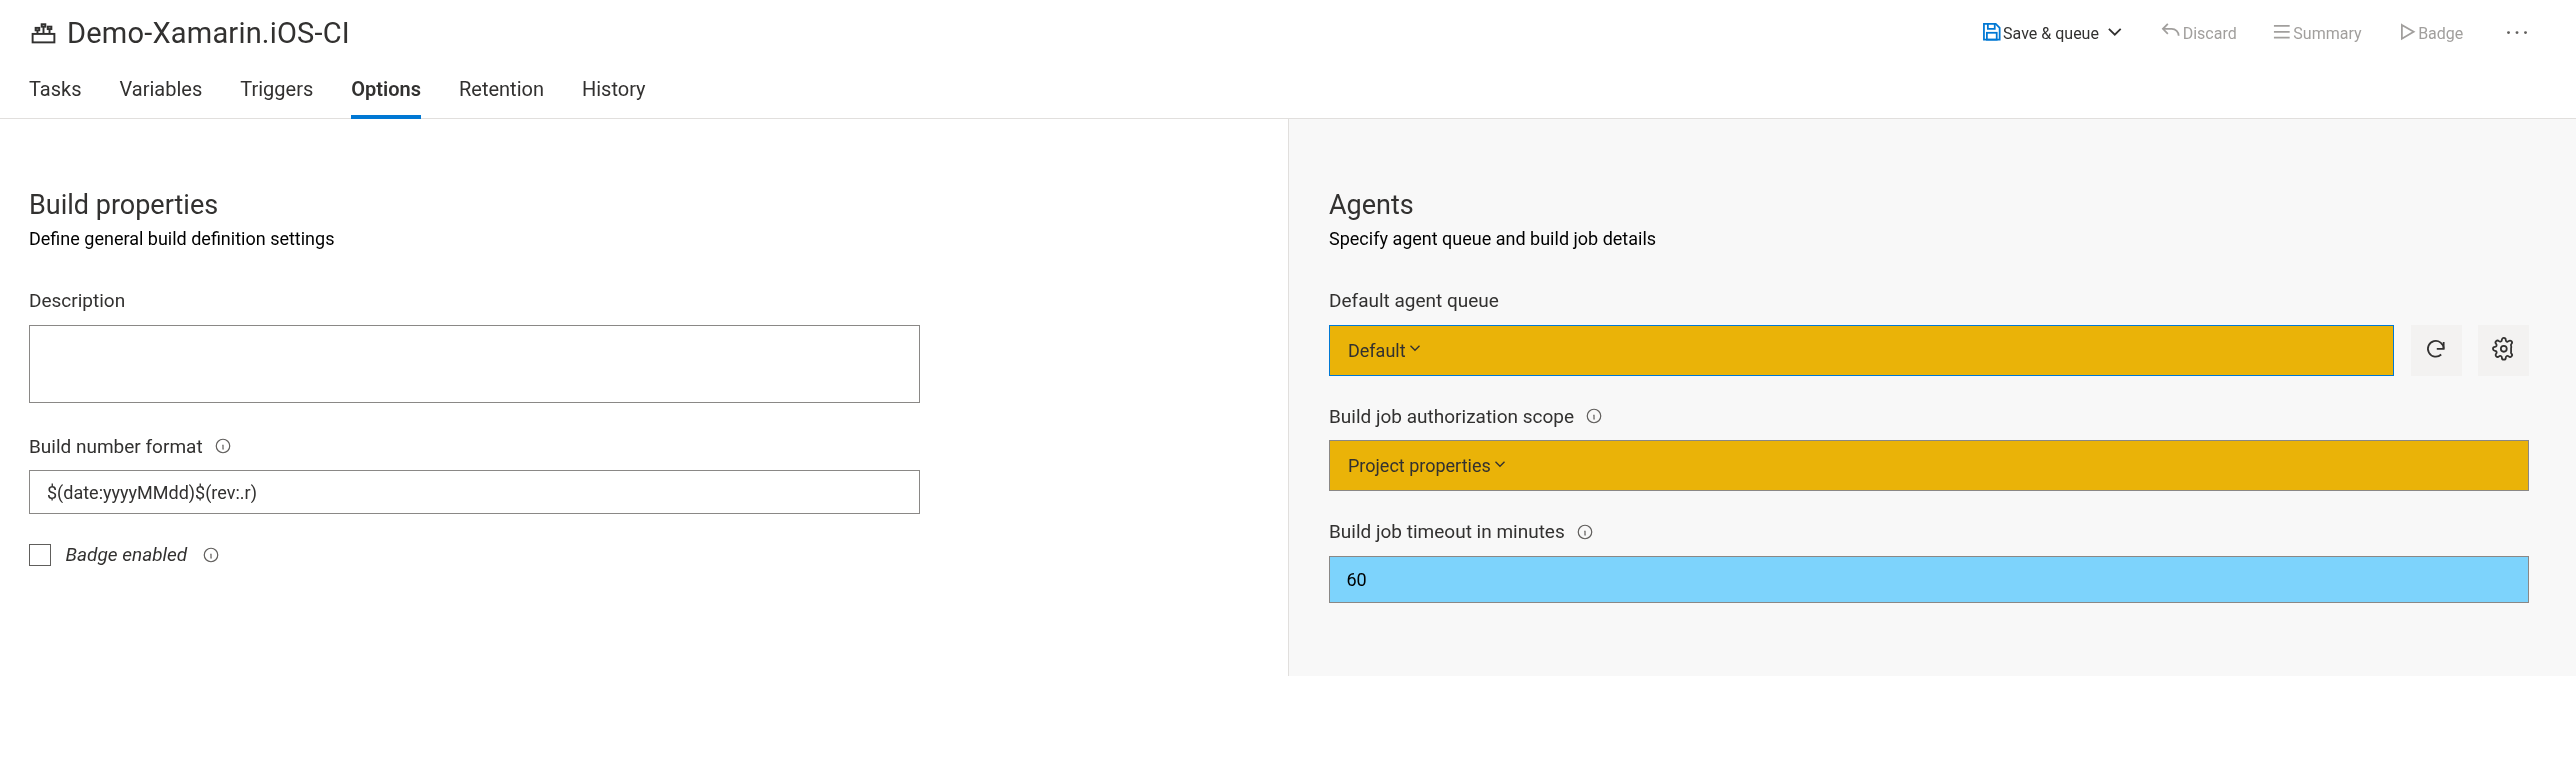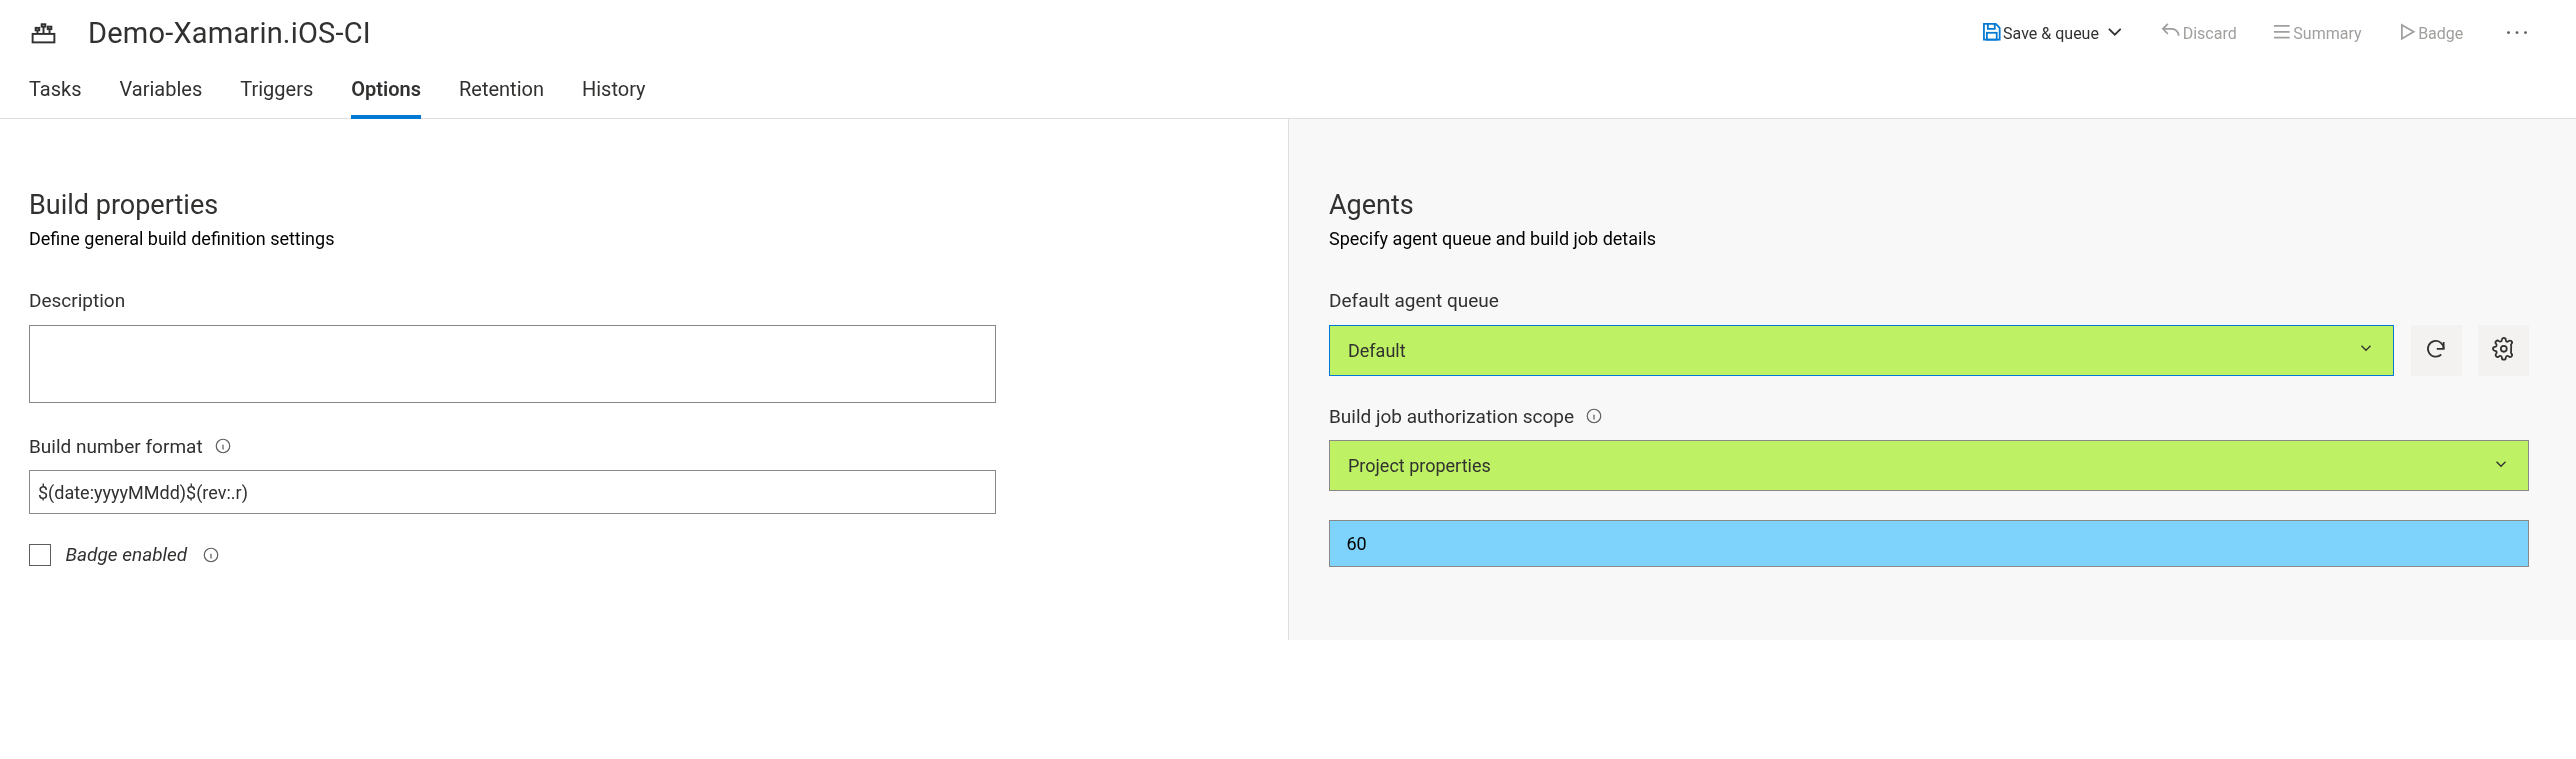--- a/index.html
+++ b/index.html
@@ -1,21 +1,21 @@
 <!DOCTYPE html>
 <html style="font-size:14.5px"><head>
   <meta charset="utf-8">
   <style>
     * { margin:0; padding:0; box-sizing:border-box; font-family:"Segoe UI",-apple-system,BlinkMacSystemFont,Roboto,sans-serif; }
     body { background:#fff; color:#323130; font-size:12.7px; }
     .wrap { width:2576px; }
 
     
     .hdr { display:flex; align-items:center; padding:16.4px 29px 27px 29px; }
-    .hdr-left { display:flex; align-items:center; gap:30px; }
+    .hdr-left { display:flex; align-items:center; gap:9px; }
     .pipe-icon svg { width:29px; height:29px; }
     .pipe-title { font-size:29px; font-weight:400; color:#323130; letter-spacing:0.2px; }
     .hdr-right { margin-left:auto; display:flex; align-items:center; gap:33px; margin-right:7.3px;}
     .cmd { display:flex; align-items:center; font-size:16px; cursor:pointer; }
     .cmd.save { color:#323130; }
     .cmd.disabled { color:#a19f9d; cursor:default; }
     .cmd svg { width:23.6px; height:23.6px; }
     .chev { margin-left:3.6px; }
     .ellipsis { font-size:25.5px; color:#605e5c; padding:0 9px; letter-spacing:1.8px; }
 
@@ -30,29 +30,29 @@
     .pane { flex:0 0 50%; padding:55px 40px 44px 29px; }
     .pane.right { background:#f8f8f8; border-left:0.9px solid #e1dfdd; padding-left:40px; padding-right:47px; }
 
     .sec-title { font-size:27px; font-weight:400; margin-bottom:7.3px;margin-top:15px; }
     .sec-sub { font-size:18px; color:#000000; margin-bottom:40px; }
 
     .fld { margin-bottom:29px; }
     .fld-label { font-size:19px; color:#323130; margin-bottom:12.7px; display:flex; align-items:center; gap:11px; }
     .info-ic { display:inline-flex; }
     .info-ic svg { width:18px; height:18px; stroke:#605e5c; }
-    .txt { width:967px; max-width:100%; border:0.9px solid #8a8886; background:#fff; font-size:18px; padding:9px 8px; color:#323130; }
+    .txt { width:891px; max-width:100%; border:0.9px solid #8a8886; background:#fff; font-size:18px; padding:9px 17px; color:#323130; }
     .txt.area { height:78px; resize:none; }
     .txt.numfmt { height:44px; }
     .chk-row { display:flex; align-items:center; gap:14.5px; font-size:19px; color:#323130;font-style:italic; }
     .chk { width:22px; height:22px; border:0.9px solid #605e5c; background:#fff; }
 
     
     .queue-row { display:flex; align-items:center; gap:16.4px; }
-    .sel { flex:1; height:51px; border:1.8px solid #0078d4; background:#bef264; display:flex; align-items:center; justify-content:space-between; padding:0 18px; font-size:18px; }
+    .sel { flex:1; height:51px; border:1.8px solid #0078d4; background:#eab308; display:flex; align-items:center; justify-content:flex-start; padding:0 18px; font-size:18px; }
     .sel.plain { border:0.9px solid #8a8886; }
     .sel .chev-d svg { width:18px; height:18px; }
     .iconbtn { width:51px; height:51px; background:#f3f2f1; display:flex; align-items:center; justify-content:center; cursor:pointer; }
     .iconbtn svg { width:23.6px; height:23.6px; }
     .timeout-input { width:100%; height:47px; border:0.9px solid #8a8886; background:#7dd3fc; font-size:18px; padding:0 16.4px; }
   </style>
 </head>
 <body>
 
 <div class="wrap">
@@ -206,18 +206,27 @@
           <span>Project properties</span>
           <span class="chev-d">
             <svg viewBox="0 0 24 24" fill="none" stroke="#323130" stroke-width="1.8">
                 <path d="M6 9l6 6 6-6"></path>
               </svg>
           </span>
         </div>
       </div>
 
       <div class="fld">
+        <div class="fld-label">
+          <span>Build job timeout in minutes</span>
+          <span class="info-ic">
+            <svg viewBox="0 0 24 24" fill="none" stroke-width="1.6">
+                <circle cx="12" cy="12" r="9"></circle>
+                <path d="M12 8h.01M11 11h1v5h1"></path>
+              </svg>
+          </span>
+        </div>
         <input class="timeout-input" value="60" style="">
       </div>
     </div>
   </div>
 </div>
 
 
 </body></html>

